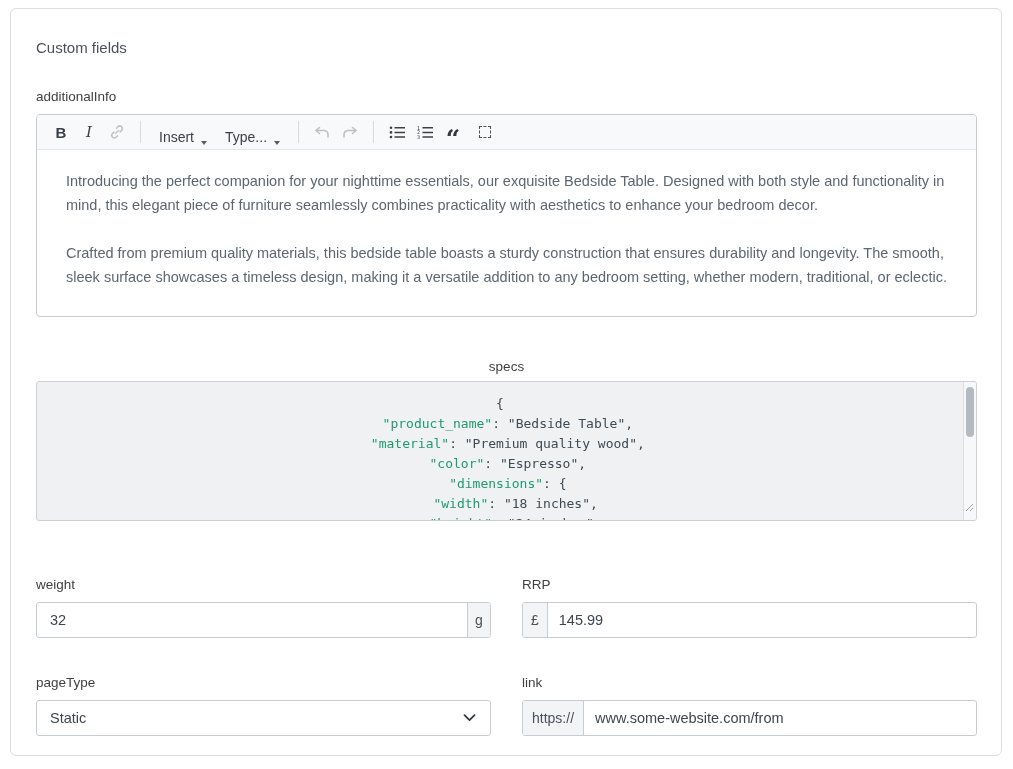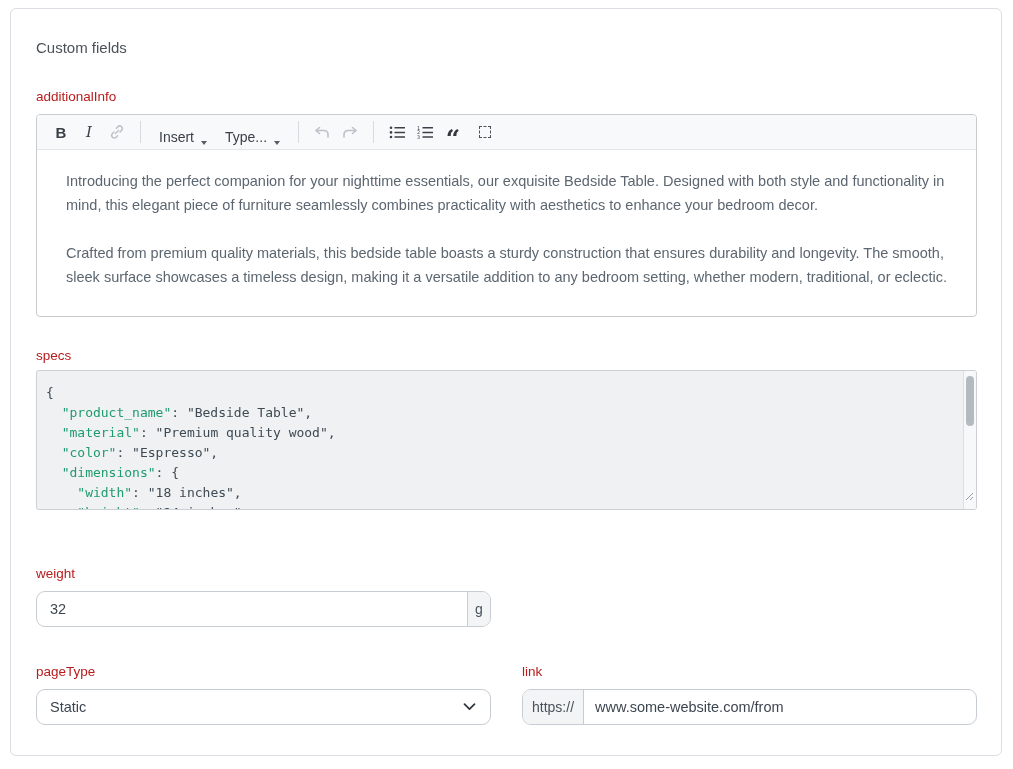--- a/index.html
+++ b/index.html
@@ -18,21 +18,21 @@
     border: 1px solid #dbdee2;
     border-radius: 6px;
     padding: 30px 24px 23px 25px;
     overflow: hidden;
   }
   .card-title {
     font-size: 15px; font-weight: 500; color: #4b5158;
     margin: 0;
   }
   .field-label {
-    font-size: 13.5px; color: #b91c1c; margin-bottom: 10px;
+    font-size: 13.5px; color: #404040; margin-bottom: 10px;
   }
   
   .rte-section { margin-top: 33px; }
   .rte {
     height: 203px; border: 1px solid #c8cacd; border-radius: 4px;
     background: #fff; overflow: hidden;
   }
   .rte-toolbar {
     height: 35px; background: #f8f9fa;
     border-bottom: 1px solid #e4e6e9;
@@ -62,21 +62,21 @@
     font-family: "DejaVu Serif", serif; font-weight: 700; font-size: 25px;
     line-height: 8px; color: #33383f; position: relative; top: 7px;
   }
   .dashed-square { width: 12px; height: 12px; border: 1.5px dashed #4b4f55; display: block; }
   .rte-content { padding: 19px 13px 0 13px; }
   .rte-content p {
     margin: 0 0 24px 16px;
     font-size: 14.5px; line-height: 24px; color: #5c6670;
   }
   
-  .specs-section { margin-top: 31px; }
+  .specs-section { margin-top: 42px; text-align: center; }
   .specs-section .field-label { margin-bottom: 7px; }
   .code-box {
     position: relative; height: 140px;
     background: #eff1f2;
     border: 1px solid #ccd0d4; border-radius: 3px;
     padding: 12px 22px 0 9px;
     overflow: hidden;
     font-family: "DejaVu Sans Mono", monospace;
     font-size: 13px; line-height: 20px; color: #3e4a54;
   }
@@ -92,21 +92,21 @@
   }
   .resize-grip { position: absolute; right: 2px; bottom: 2px; }
   
   .field-row {
     display: grid; grid-template-columns: 1fr 1fr; column-gap: 31px;
   }
   .row-weight { margin-top: 56px; }
   .row-page { margin-top: 37px; }
   .text-input {
     display: flex; align-items: center; height: 36px;
-    border: 1px solid #c7ccd2; border-radius: 9px;
+    border: 1px solid #c7ccd2; border-radius: 3px;
     background: #fff; overflow: hidden;
   }
   .input-value { padding-left: 13px; font-size: 14.5px; color: #3d4650; }
   .affix {
     display: flex; align-items: center; justify-content: center;
     background: #f3f4f6; color: #49515b; font-size: 14px;
     height: 100%; flex: 0 0 auto;
   }
   .suffix { border-left: 1px solid #c7ccd2; width: 23px; margin-left: auto; }
   .prefix { border-right: 1px solid #c7ccd2; padding: 0 8px; min-width: 24px; }
@@ -233,20 +233,27 @@
   </div>
 
   <div class="field-row row-weight">
     <div>
       <div class="field-label">weight</div>
       <div class="text-input">
         <span class="input-value">32</span>
         <span class="affix suffix">g</span>
       </div>
     </div>
+    <div>
+      <div class="field-label">RRP</div>
+      <div class="text-input">
+        <span class="affix prefix">£</span>
+        <span class="input-value">145.99</span>
+      </div>
+    </div>
   </div>
 
   <div class="field-row row-page">
     <div>
       <div class="field-label">pageType</div>
       <div class="text-input">
         <span class="input-value">Static</span>
         <span class="select-chevron">
           <svg width="13" height="8" viewBox="0 0 13 8" fill="none" stroke="#2f353c" stroke-width="1.7" stroke-linecap="round" stroke-linejoin="round">
             <path d="M1.5 1.2 L6.5 6.2 L11.5 1.2"></path>

